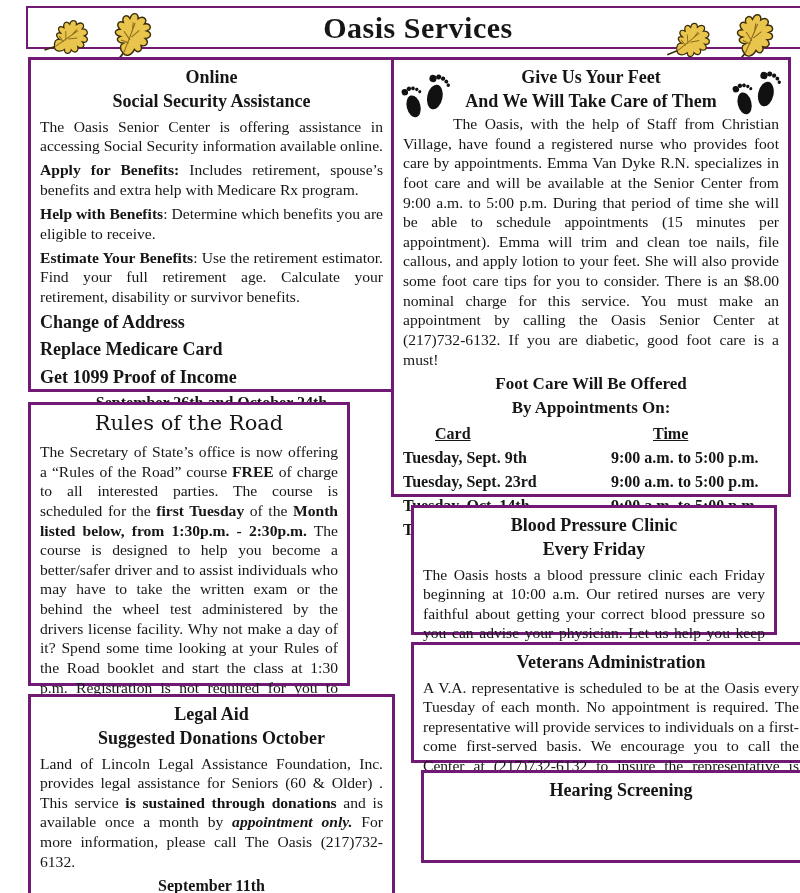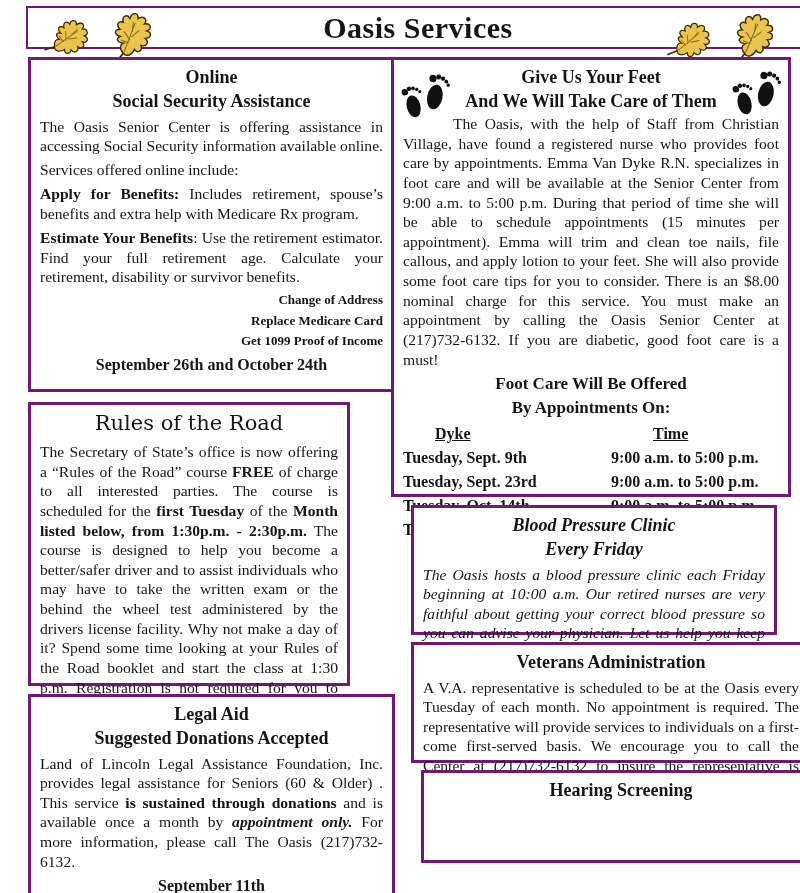--- a/index.html
+++ b/index.html
@@ -9,29 +9,29 @@
        background:#fff;padding:4px 9px;margin-left:18px;}
   .hdr{left:8px;top:6px;width:784px;height:43px;border-width:2px;padding:0;}
   .hdr .pagetitle{position:absolute;left:0;right:0;top:3px;text-align:center;
        font-size:30px;font-weight:bold;letter-spacing:.5px;}
   .leaf{position:absolute;display:block;}
   .title{font-weight:bold;text-align:center;font-size:18px;margin:3px 0 2px;}
   .subtitle{font-weight:bold;text-align:center;font-size:17px;margin:4px 0 2px;}
   .rules-title{font-family:"DejaVu Serif", serif;font-size:21px;text-align:center;
        margin:2px 0 7px;}
   p{margin:4.5px 0;font-size:15.6px;line-height:1.26;text-align:justify;}
-  .boldline{font-weight:bold;margin:4.5px 0;font-size:13px;line-height:1.26;text-align:right;}
+  .boldline{font-weight:bold;margin:4.5px 0;font-size:18px;line-height:1.26;}
   .dateline{font-weight:bold;text-align:center;margin:6px 0;font-size:16px;}
   .b{font-weight:bold;} .i{font-style:italic;} .u{text-decoration:underline;}
   
   #box-online{left:10px;top:57px;width:367px;height:335px;}
   #box-rules {left:10px;top:402px;width:322px;height:284px;}
   #box-legal {left:10px;top:694px;width:367px;height:245px;}
   #box-feet  {left:373px;top:57px;width:400px;height:440px;}
-  #box-blood {left:393px;top:505px;width:366px;height:130px;font-style:italic;}
+  #box-blood {left:393px;top:505px;width:366px;height:130px;}
   #box-vets  {left:393px;top:642px;width:400px;height:121px;}
   #box-hear  {left:403px;top:770px;width:400px;height:93px;}
   #box-feet p.lead{text-indent:50px;margin-top:2px;}
   .feetpair{position:absolute;width:54px;height:58px;}
   .feet-l{left:5px;top:4px;}
   .feet-r{right:4px;top:1px;}
   .sched-head,.sched-row{display:grid;grid-template-columns:208px 1fr;
        font-weight:bold;font-size:16px;}
   .sched-head{margin:7px 0 3px;}
   .sched-head .sh-date{padding-left:32px;}
@@ -88,60 +88,60 @@
     <span class="leaf" style="left:702px;top:3px">
       <svg width="50" height="52" viewBox="0 0 56 58" style="transform:rotate(-8deg)">
           <use href="#oakleaf"></use>
         </svg></span>
   </div>
 
   <section class="box" id="box-online">
     <div class="title">Online</div>
     <div class="title">Social Security Assistance</div>
     <p>The Oasis Senior Center is offering assistance in accessing Social Security information available online.</p>
-    <p>Services offered online include:</p>
     <p><span class="b">Apply for Benefits:</span><span>  Includes retirement, spouse’s  benefits and extra help with Medicare Rx program.</span></p>
+    <p><span class="b">Help with Benefits</span><span>:  Determine which benefits you are eligible to receive.</span></p>
     <p><span class="b">Estimate Your Benefits</span><span>:  Use the retirement estimator. Find your full retirement age.  Calculate your retirement, disability or survivor benefits.</span></p>
     <div class="boldline">Change of Address</div>
     <div class="boldline">Replace Medicare Card</div>
     <div class="boldline">Get 1099 Proof of  Income</div>
     <div class="dateline">September 26th and October 24th</div>
   </section>
 
   <section class="box" id="box-rules">
     <div class="rules-title">Rules of the Road</div>
     <p><span>The Secretary of State’s office is now offering a “Rules of the Road” course </span><span class="b">FREE</span><span> of charge to all interested parties. The course is scheduled for the </span><span class="b">first Tuesday</span><span> of the </span><span class="b">Month listed below, from 1:30p.m. - 2:30p.m.</span><span>  The course is designed to help you become a better/safer driver and to assist individuals who may have to take the written exam or the behind the wheel test administered by the drivers license facility.  Why not make a day of it?  Spend some time looking at your Rules of the Road  booklet and start the class at 1:30 p.m.   Registration is not required for you to attend this course.  All you need to do is show up at 1:30 p.m. on the Tuesday that is listed below.</span></p>
     <div class="dateline">September 2, 2014</div>
     <div class="dateline">October 7, 2014</div>
   </section>
 
   <section class="box" id="box-legal">
     <div class="title">Legal Aid</div>
-    <div class="title">Suggested Donations Accepted</div>
+    <div class="title">Suggested Donations October</div>
     <p><span>Land of Lincoln Legal Assistance Foundation, Inc. provides legal assistance for Seniors (60 &amp; Older) . This service </span><span class="b">is sustained through donations</span><span> and is available once a month by </span><span class="b i">appointment only.</span><span>  For more information, please call The Oasis (217)732-6132.</span></p>
     <div class="dateline">September 11th</div>
 
   </section>
 
   <section class="box" id="box-feet">
     <span class="feetpair feet-l">
       <svg width="54" height="58" viewBox="0 0 60 56">
           <use href="#footpair"></use>
         </svg></span>
     <span class="feetpair feet-r">
       <svg width="54" height="58" viewBox="0 0 60 56">
           <use href="#footpair"></use>
         </svg></span>
     <div class="title">Give Us Your Feet</div>
     <div class="title">And We Will Take Care of Them</div>
     <p class="lead">The Oasis, with the help of Staff from Christian Village, have found a registered nurse who provides foot care by appointments.  Emma Van Dyke R.N. specializes in foot care and will be available at  the Senior Center from 9:00 a.m. to 5:00 p.m.  During that period of time she will be able to schedule appointments (15 minutes per appointment).  Emma will trim and clean toe nails, file callous, and apply lotion to your feet. She will also provide some foot care tips for you to consider. There is an $8.00 nominal charge for this  service. You must make an appointment by calling the Oasis Senior Center at (217)732-6132.  If you are diabetic, good foot care is a must!</p>
     <div class="subtitle">Foot Care Will Be Offered</div>
     <div class="subtitle">By Appointments On:</div>
     <div class="sched-head">
-      <div class="sh-date"><span class="u">Dyke</span></div>
+      <div class="sh-date"><span class="u">Card</span></div>
       <div class="sh-time"><span class="u">Time</span></div>
     </div>
     <div class="sched-row">
       <div>Tuesday, Sept. 9th</div>
       <div>9:00 a.m. to 5:00 p.m.</div>
     </div>
     <div class="sched-row">
       <div>Tuesday, Sept. 23rd</div>
       <div>9:00 a.m. to 5:00 p.m.</div>
     </div>

